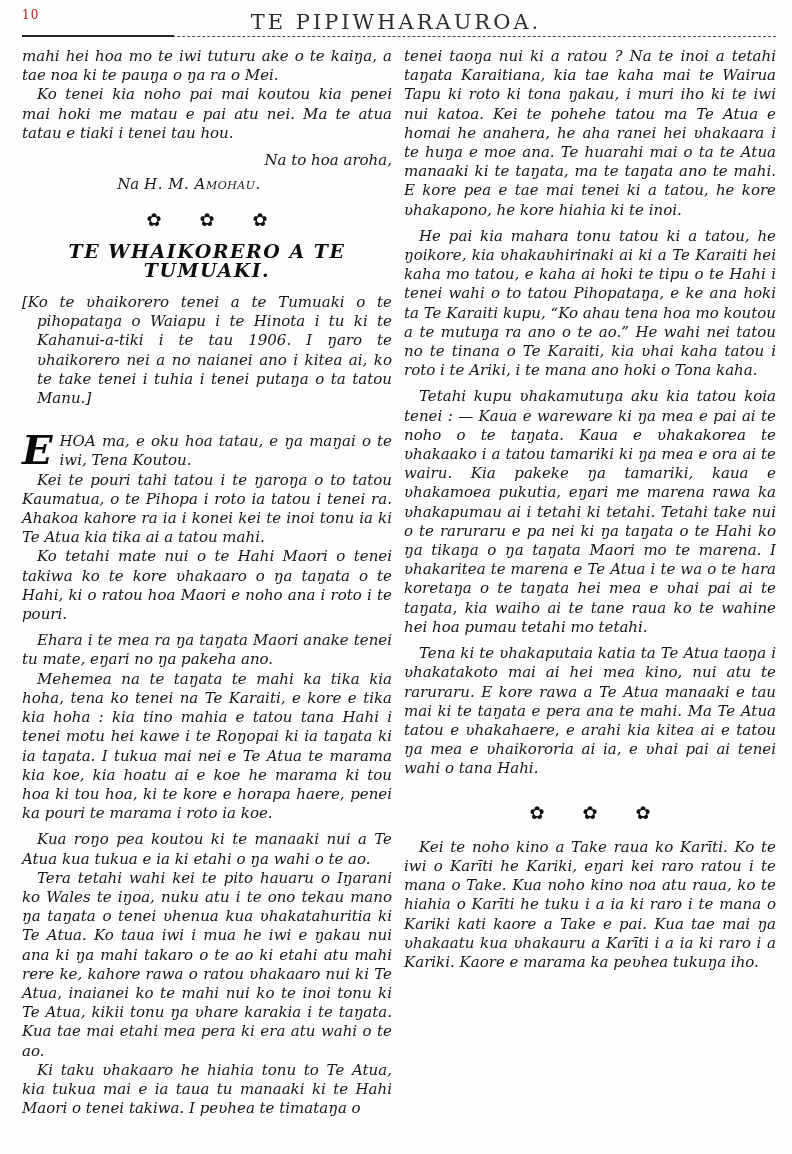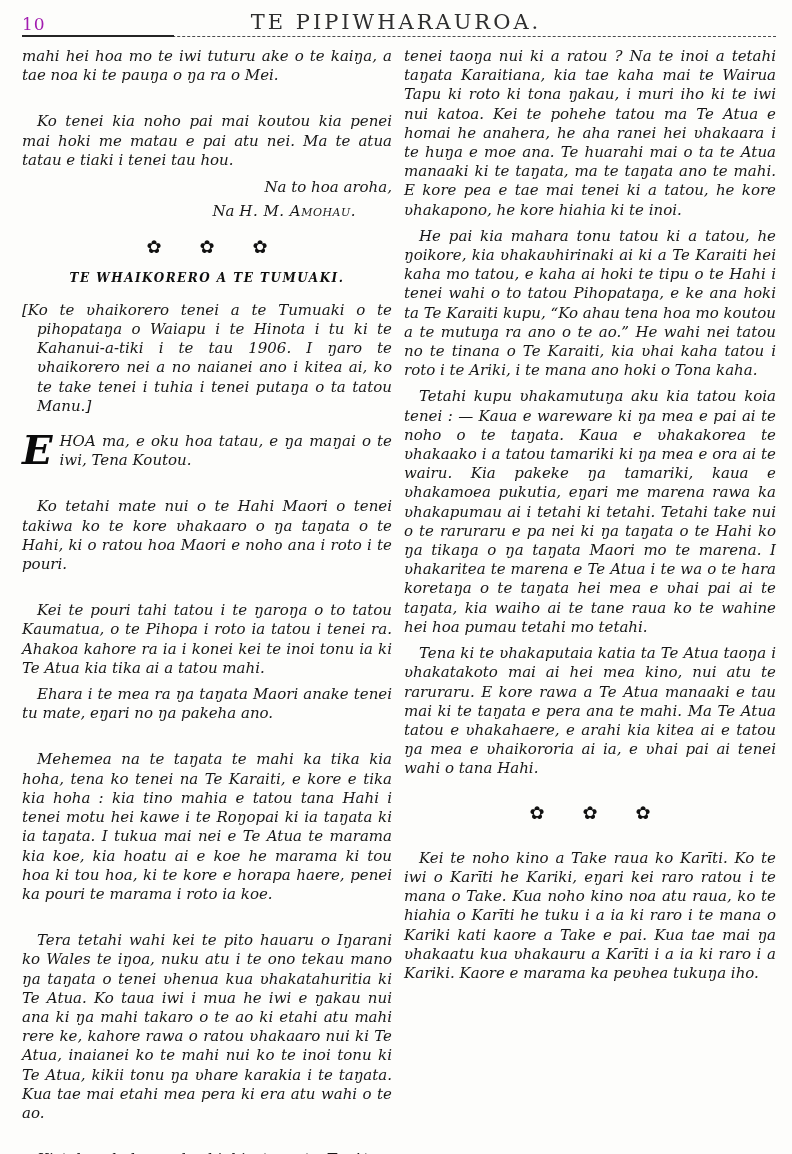--- a/index.html
+++ b/index.html
@@ -9,24 +9,24 @@
     height: 1154px;
     margin: 0 auto;
     background: #fdfdfb;
     color: #161616;
     font-family: "DejaVu Serif", serif;
     overflow: hidden;
   }
   
   .page-number {
     position: absolute;
-    top: 14px; left: 22px;
-    font-size: 17px;
+    top: 8px; left: 22px;
+    font-size: 12px;
     letter-spacing: 1px;
-    color: #a21caf;
+    color: #b91c1c;
   }
   .masthead {
     position: absolute;
     top: 10px; left: 0;
     width: 100%;
     text-align: center;
     font-size: 21px;
     letter-spacing: 3px;
     color: #2e2e2e;
   }
@@ -47,50 +47,50 @@
     top: 47px;
     text-align: justify;
     font-size: 15px;
     line-height: 19.2px;
     color: #171717;
     font-style: italic;
   }
   .col-left  { left: 22px;  width: 370px; }
   .col-right { left: 404px; width: 372px; }
   p { margin: 0; }
-  .ind { text-indent: 15px; margin-top: 27px; }
+  .ind { text-indent: 15px; }
   .gap-sm { margin-top: 7px; }
   
   .valediction { text-align: right; margin: 8px 0 4px; text-indent: 0; }
-  .signature   { text-align: right; padding-right: 36px; margin: 5px 0 10px; text-indent: 0; }
+  .signature   { text-align: center; padding-right: 36px; margin: 5px 0 10px; text-indent: 0; }
   .sig-name    { font-variant: small-caps; letter-spacing: 0.5px; }
   
   .ornaments {
     text-align: center;
     font-family: "DejaVu Sans", sans-serif;
     font-size: 18px;
     letter-spacing: 38px;
     padding-left: 38px; 
     margin: 16px 0 10px;
     color: #111;
   }
   .ornaments-right { margin: 24px 0 16px; }
   
   .article-heading {
     text-align: center;
-    font-size: 12px;
+    font-size: 19px;
     font-weight: bold;
     letter-spacing: 1.5px;
     margin: 12px 0 13px;
     color: #0e0e0e;
   }
   .intro {
     padding-left: 15px;
     text-indent: -15px;
-    margin-bottom: 16px;
+    margin-bottom: 24px;
   }
   .opening { text-indent: 0; }
   .dropcap {
     float: left;
     font-size: 40px;
     line-height: 34px;
     font-weight: bold;
     padding: 1px 7px 0 0;
     color: #0a0a0a;
   }
@@ -112,24 +112,25 @@
     <p class="signature"><span>Na </span><span class="sig-name">H. M. Amohau.</span></p>
 
     <div class="ornaments">✿✿✿</div>
 
     <h2 class="article-heading">TE WHAIKORERO A TE TUMUAKI.</h2>
 
     <p class="intro">[Ko te ʋhaikorero tenei a te Tumuaki o te pihopataŋa o Waiapu i te Hinota i tu ki te Kahanui-a-tiki i te tau 1906. I ŋaro te ʋhaikorero nei a no naianei ano i kitea ai, ko te take tenei i tuhia i tenei putaŋa o ta tatou Manu.]</p>
 
     <p class="opening"><span class="dropcap">E</span><span>HOA ma, e oku hoa tatau, e ŋa maŋai o te iwi, Tena Koutou.</span></p>
 
+    <p class="ind">Kei te pouri tahi tatou i te ŋaroŋa o to tatou Kaumatua, o te Pihopa i roto ia tatou i tenei ra. Ahakoa kahore ra ia i konei kei te inoi tonu ia ki Te Atua kia tika ai a tatou mahi.</p>
     <p class="ind">Ko tetahi mate nui o te Hahi Maori o tenei takiwa ko te kore ʋhakaaro o ŋa taŋata o te Hahi, ki o ratou hoa Maori e noho ana i roto i te pouri.</p>
-    <p class="ind">Kei te pouri tahi tatou i te ŋaroŋa o to tatou Kaumatua, o te Pihopa i roto ia tatou i tenei ra. Ahakoa kahore ra ia i konei kei te inoi tonu ia ki Te Atua kia tika ai a tatou mahi.</p>
     <p class="ind gap-sm">Ehara i te mea ra ŋa taŋata Maori anake tenei tu mate, eŋari no ŋa pakeha ano.</p>
     <p class="ind">Mehemea na te taŋata te mahi ka tika kia hoha, tena ko tenei na Te Karaiti, e kore e tika kia hoha : kia tino mahia e tatou tana Hahi i tenei motu hei kawe i te Roŋopai ki ia taŋata ki ia taŋata. I tukua mai nei e Te Atua te marama kia koe, kia hoatu ai e koe he marama ki tou hoa ki tou hoa, ki te kore e horapa haere, penei ka pouri te marama i roto ia koe.</p>
+    <p class="ind gap-sm">Kua roŋo pea koutou ki te manaaki nui a Te Atua kua tukua e ia ki etahi o ŋa wahi o te ao.</p>
     <p class="ind">Tera tetahi wahi kei te pito hauaru o Iŋarani ko Wales te iŋoa, nuku atu i te ono tekau mano ŋa taŋata o tenei ʋhenua kua ʋhakatahuritia ki Te Atua. Ko taua iwi i mua he iwi e ŋakau nui ana ki ŋa mahi takaro o te ao ki etahi atu mahi rere ke, kahore rawa o ratou ʋhakaaro nui ki Te Atua, inaianei ko te mahi nui ko te inoi tonu ki Te Atua, kikii tonu ŋa ʋhare karakia i te taŋata. Kua tae mai etahi mea pera ki era atu wahi o te ao.</p>
     <p class="ind">Ki taku ʋhakaaro he hiahia tonu to Te Atua, kia tukua mai e ia taua tu manaaki ki te Hahi Maori o tenei takiwa. I peʋhea te timataŋa o</p>
   </div>
 
   <div class="col col-right">
     <p class="cont">tenei taoŋa nui ki a ratou ? Na te inoi a tetahi taŋata Karaitiana, kia tae kaha mai te Wairua Tapu ki roto ki tona ŋakau, i muri iho ki te iwi nui katoa. Kei te pohehe tatou ma Te Atua e homai he anahera, he aha ranei hei ʋhakaara i te huŋa e moe ana. Te huarahi mai o ta te Atua manaaki ki te taŋata, ma te taŋata ano te mahi. E kore pea e tae mai tenei ki a tatou, he kore ʋhakapono, he kore hiahia ki te inoi.</p>
     <p class="ind gap-sm">He pai kia mahara tonu tatou ki a tatou, he ŋoikore, kia ʋhakaʋhirinaki ai ki a Te Karaiti hei kaha mo tatou, e kaha ai hoki te tipu o te Hahi i tenei wahi o to tatou Pihopataŋa, e ke ana hoki ta Te Karaiti kupu, “Ko ahau tena hoa mo koutou a te mutuŋa ra ano o te ao.” He wahi nei tatou no te tinana o Te Karaiti, kia ʋhai kaha tatou i roto i te Ariki, i te mana ano hoki o Tona kaha.</p>
     <p class="ind gap-sm">Tetahi kupu ʋhakamutuŋa aku kia tatou koia tenei : — Kaua e wareware ki ŋa mea e pai ai te noho o te taŋata. Kaua e ʋhakakorea te ʋhakaako i a tatou tamariki ki ŋa mea e ora ai te wairu. Kia pakeke ŋa tamariki, kaua e ʋhakamoea pukutia, eŋari me marena rawa ka ʋhakapumau ai i tetahi ki tetahi. Tetahi take nui o te raruraru e pa nei ki ŋa taŋata o te Hahi ko ŋa tikaŋa o ŋa taŋata Maori mo te marena. I ʋhakaritea te marena e Te Atua i te wa o te hara koretaŋa o te taŋata hei mea e ʋhai pai ai te taŋata, kia waiho ai te tane raua ko te wahine hei hoa pumau tetahi mo tetahi.</p>
     <p class="ind gap-sm">Tena ki te ʋhakaputaia katia ta Te Atua taoŋa i ʋhakatakoto mai ai hei mea kino, nui atu te raruraru. E kore rawa a Te Atua manaaki e tau mai ki te taŋata e pera ana te mahi. Ma Te Atua tatou e ʋhakahaere, e arahi kia kitea ai e tatou ŋa mea e ʋhaikororia ai ia, e ʋhai pai ai tenei wahi o tana Hahi.</p>
 

